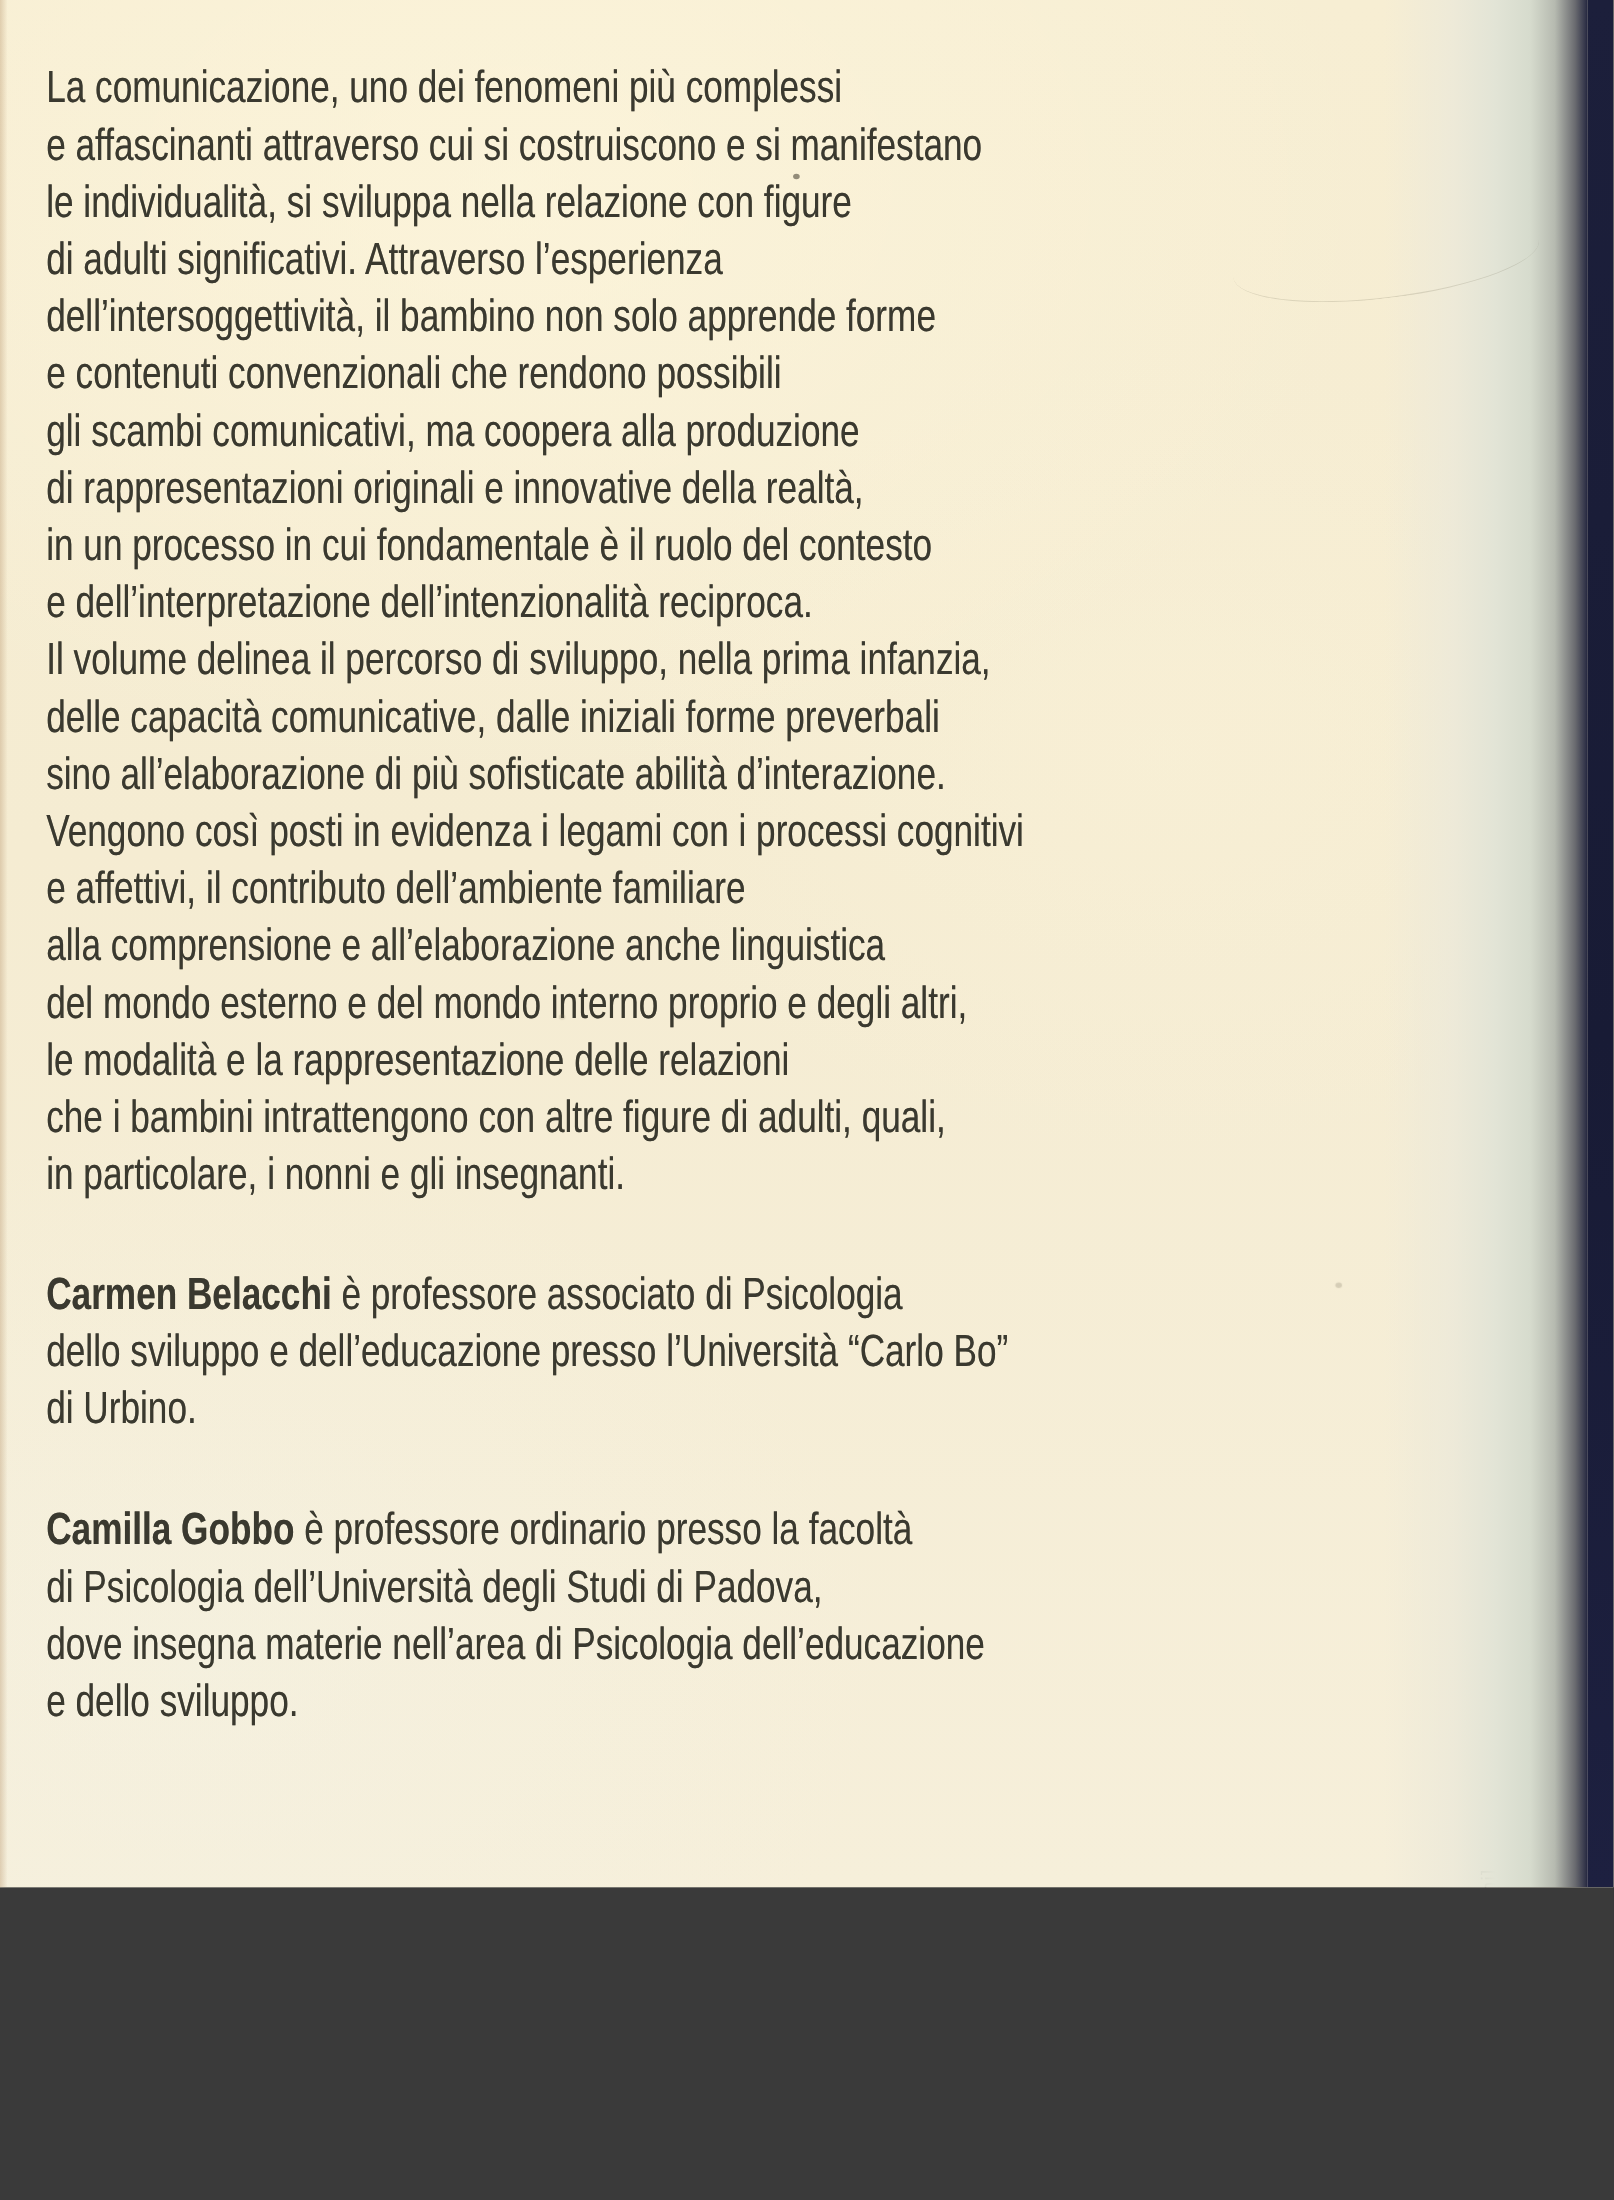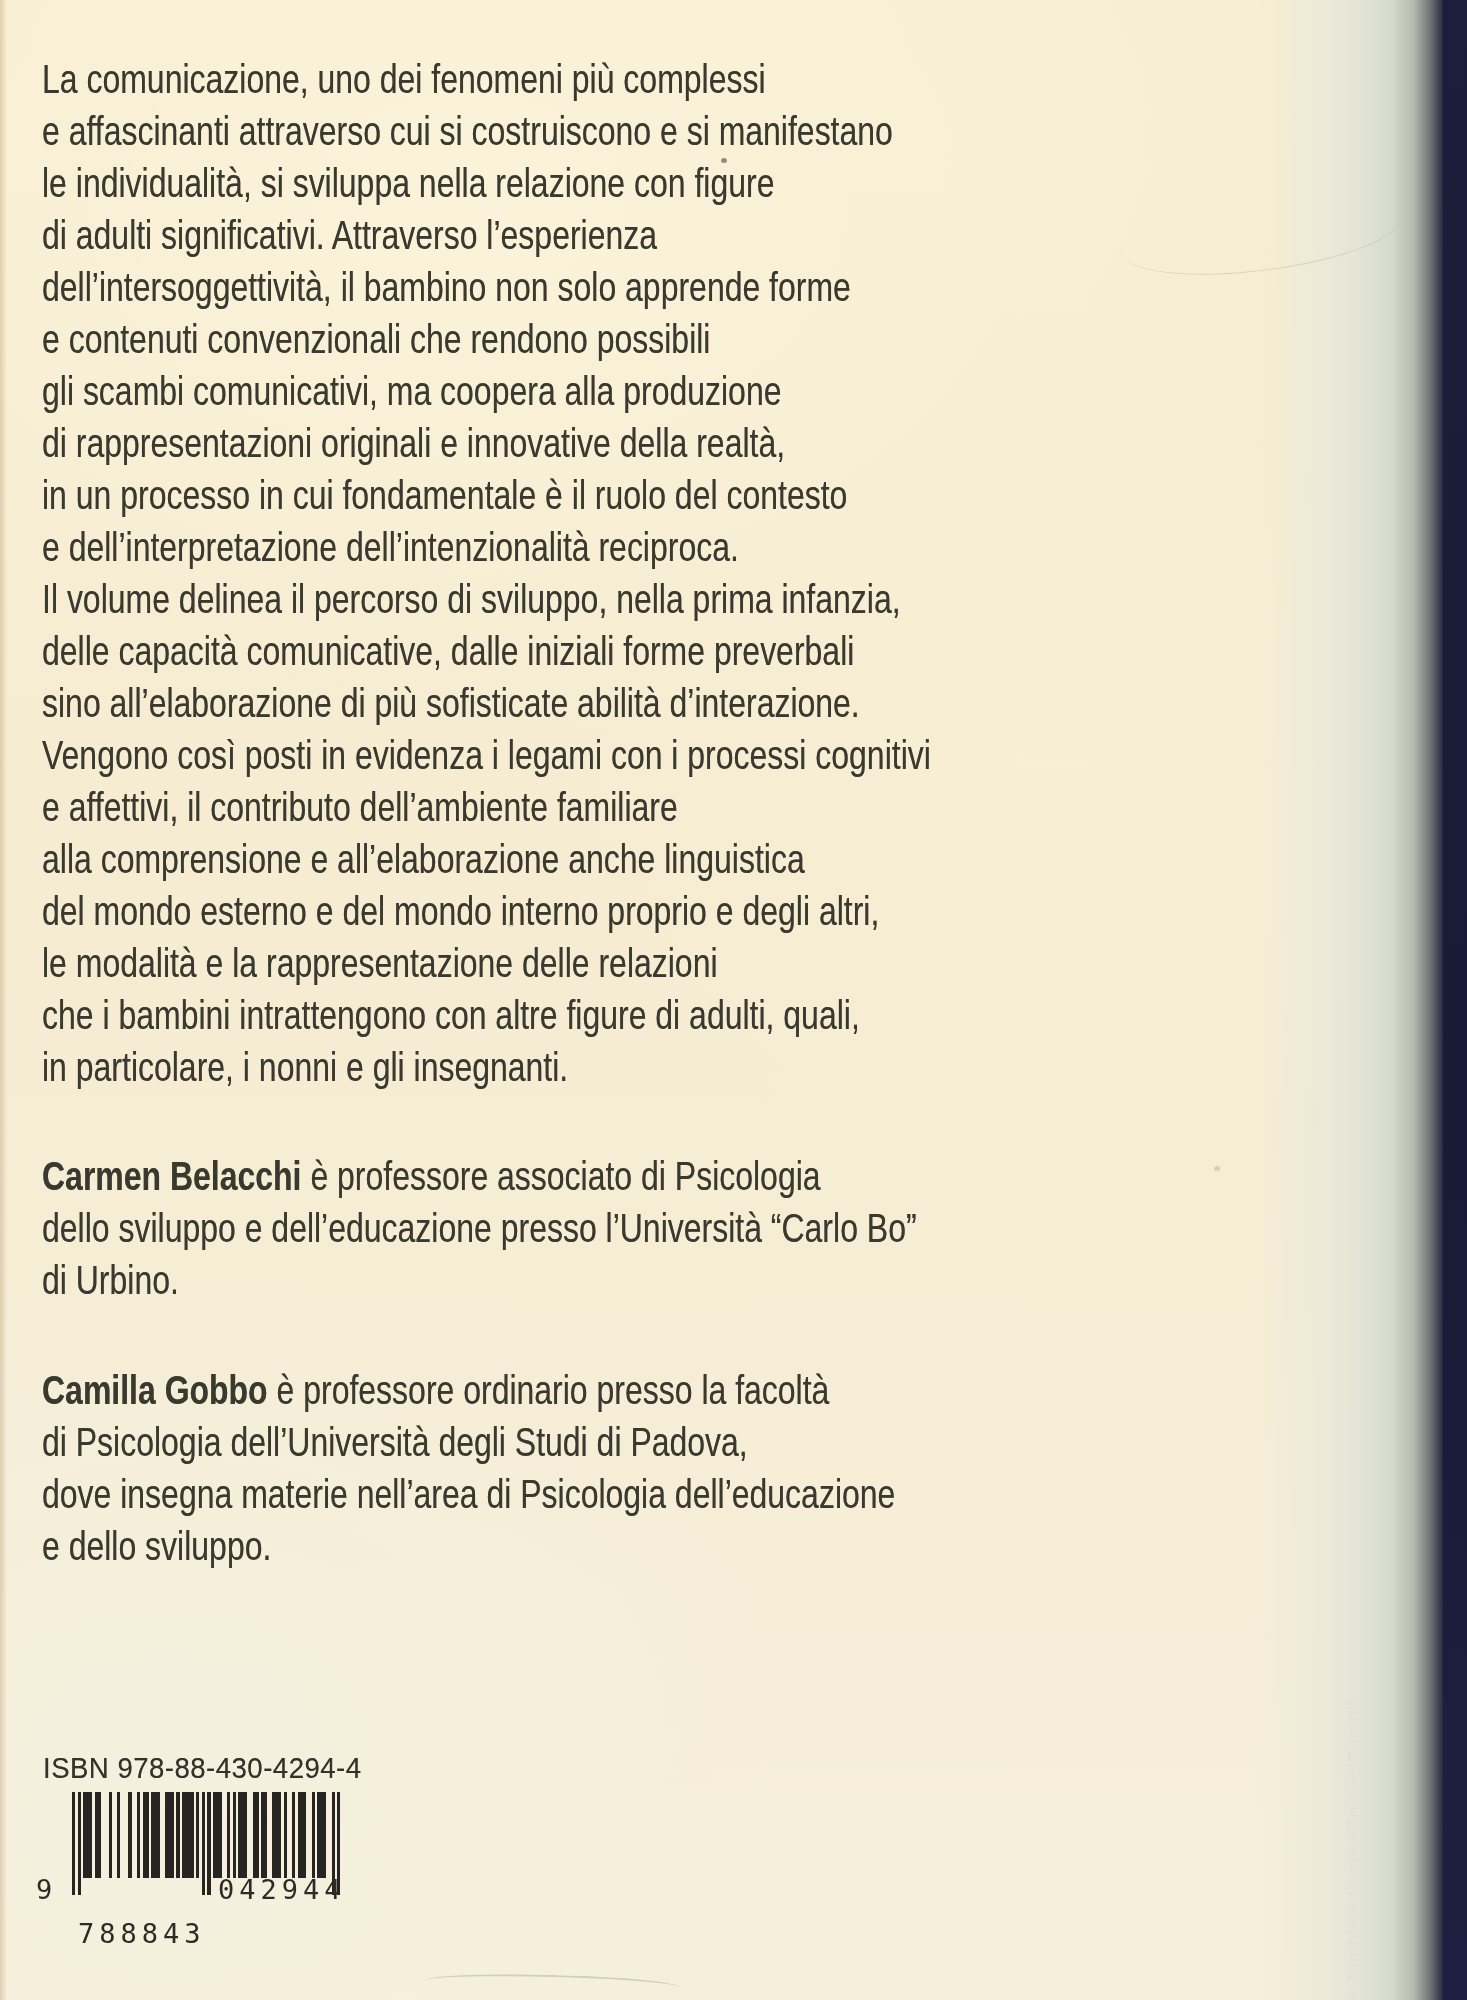--- a/index.html
+++ b/index.html
@@ -1,17 +1,17 @@
 <!DOCTYPE html>
 <html><head>
 <meta charset="utf-8">
 <style>
   html, body { margin:0; padding:0; background:#3a3a3a; }
   .canvas {
-    position:relative; width:1467px; height:2000px; overflow:hidden;
+    position:relative; width:1467px; height:1716px; overflow:hidden;
     font-family:"Liberation Sans", sans-serif;
     background:
       radial-gradient(1100px 760px at 32% 10%, rgba(255,248,223,0.55), rgba(255,248,223,0) 72%),
       radial-gradient(900px 700px at 12% 88%, rgba(244,242,228,0.50), rgba(244,242,228,0) 70%),
       radial-gradient(700px 500px at 72% 40%, rgba(250,242,216,0.45), rgba(250,242,216,0) 75%),
       linear-gradient(180deg, #f7eed3 0%, #f5ecd2 45%, #f6efda 100%);
   }
 
   
   .txt {

